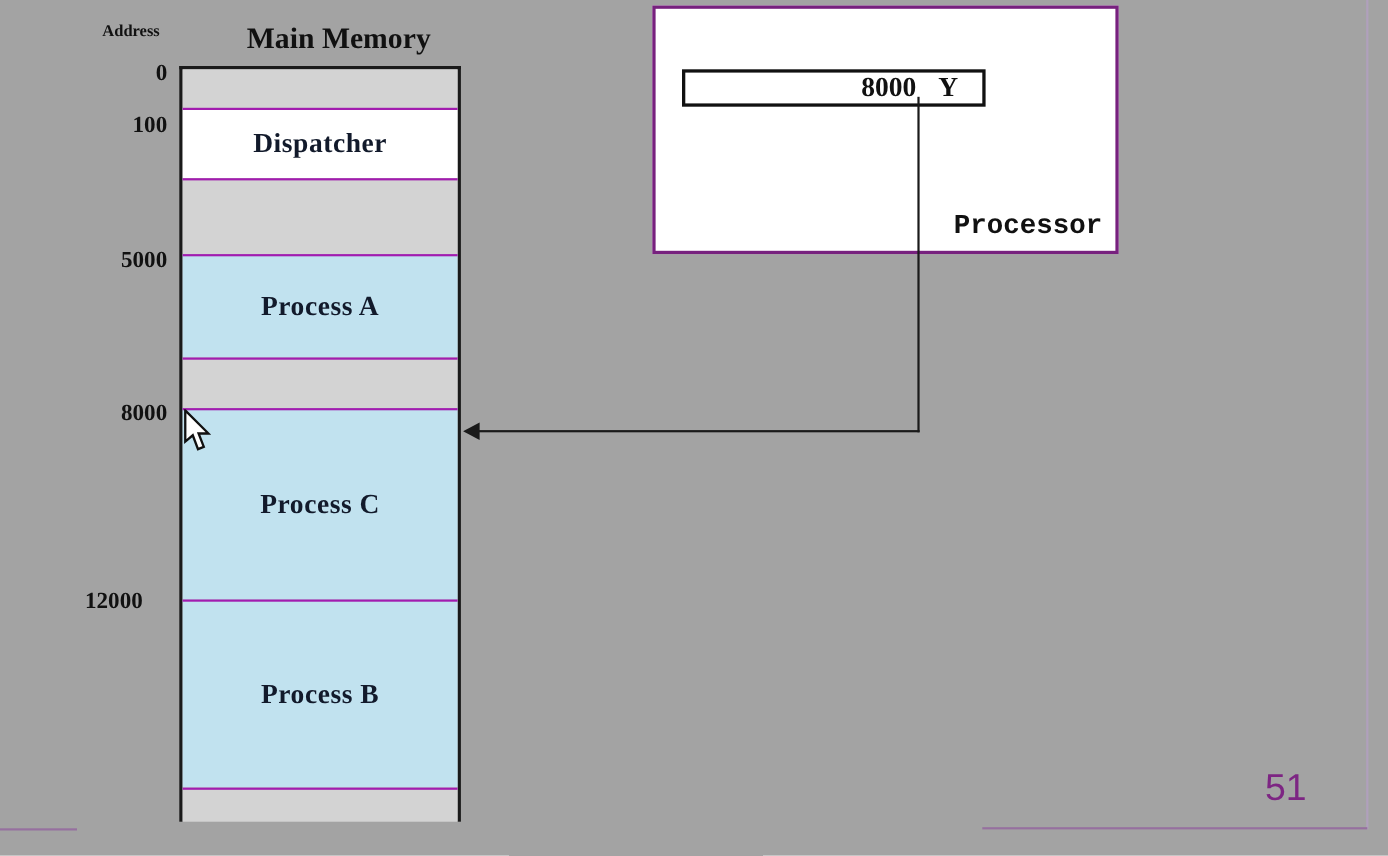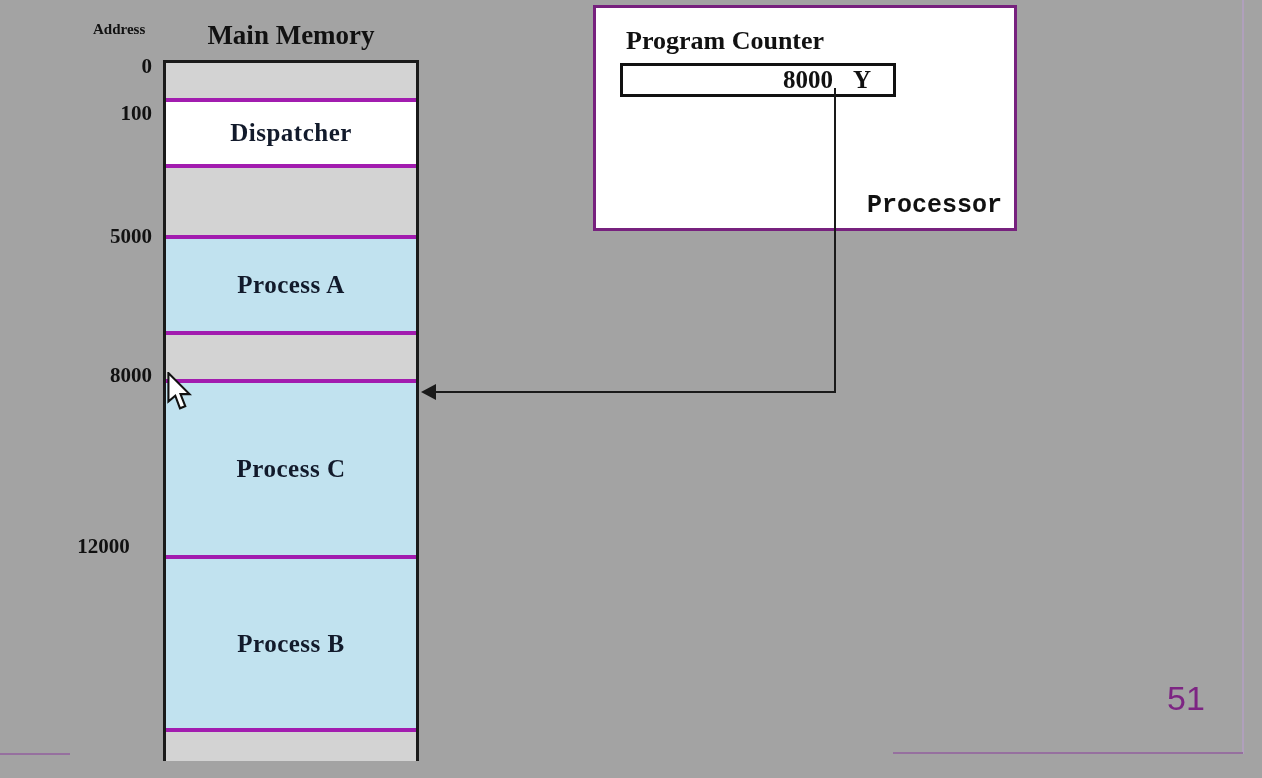--- a/index.html
+++ b/index.html
@@ -15,21 +15,21 @@
   .sansb{font-family:"Liberation Sans","DejaVu Sans",sans-serif;font-weight:bold;}
   .abs{position:absolute;}
 
   
   #mem-col{
     position:absolute;left:163px;top:60px;width:250px;
     border:3px solid #1a1a1a;border-bottom:none;
   }
   .seg{
     position:relative;box-sizing:content-box;
-    border-top:4px solid #a21caf;
+    border-top:2px solid #a21caf;
     display:flex;align-items:center;justify-content:center;
   }
   .seg.first{border-top:none;}
   .seg.os{background:#d3d3d3;}
   .seg.prog{background:#ffffff;}
   .seg.proc{background:#c1e2ef;}
   .seg .lbl{font-size:25px;font-weight:bold;color:#121a2b;letter-spacing:0.5px;}
 
   .tick{
     position:absolute;left:55px;width:97px;text-align:right;
@@ -51,37 +51,37 @@
   
   .line{background:#1a1a1a;position:absolute;}
   #arrow-head{
     position:absolute;left:421px;top:384px;width:0;height:0;
     border-top:8px solid transparent;border-bottom:8px solid transparent;
     border-right:15px solid #1a1a1a;
   }
 
   
   #page-num{
-    position:absolute;left:1150px;top:680px;width:72px;text-align:center;
+    position:absolute;left:1150px;top:698px;width:72px;text-align:left;
     font-family:"Liberation Sans","DejaVu Sans",sans-serif;
     font-size:34px;color:#7d2583;line-height:36px;
   }
   .purple-line{position:absolute;background:#96709f;}
 </style>
 </head>
 <body>
 
 <div id="slide">
 
   <div class="purple-line" style="left:1242px;top:0;width:2px;height:754px;background:#b0a0bc;"></div>
   <div class="purple-line" style="left:0;top:753px;width:70px;height:2px;"></div>
   <div class="purple-line" style="left:893px;top:752px;width:350px;height:2px;"></div>
 
   <div class="abs serifb" style="left:93px;top:21px;font-size:15px;">Address</div>
-  <div class="abs serifb" style="left:163px;top:20px;width:256px;text-align:center;font-size:27px;">Main Memory</div>
+  <div class="abs serifb" style="left:180px;top:20px;width:256px;text-align:center;font-size:27px;">Main Memory</div>
 
   <div class="tick serifb" style="top:55px;">0</div>
   <div class="tick serifb" style="top:86px;margin-top:16px;">100</div>
   <div class="tick serifb" style="top:225px;">5000</div>
   <div class="tick serifb" style="top:364px;">8000</div>
   <div class="tick serifb" style="top:535px;text-align:center;">12000</div>
 
   <div id="mem-col">
     <div class="seg first os" style="height:35px;"></div>
     <div class="seg prog" style="height:62px;">
@@ -95,21 +95,20 @@
     <div class="seg proc" style="height:172px;">
       <span class="lbl">Process C</span>
     </div>
     <div class="seg proc" style="height:169px;">
       <span class="lbl">Process B</span>
     </div>
     <div class="seg os" style="height:29px;"></div>
   </div>
 
   <div id="proc-box">
-    <div class="abs serifb" style="left:30px;top:18px;font-size:26px;">Program Counter</div>
     <div id="pc-reg" class="serifb">
       <span>8000</span>
       <span>Y</span>
     </div>
     <div class="abs sansb" style="right:12px;top:183px;font-size:25px;font-family:Liberation Mono, monospace;">Processor</div>
   </div>
 
   <div class="line" style="left:834px;top:88px;width:2px;height:305px;"></div>
   <div class="line" style="left:433px;top:391px;width:403px;height:2px;"></div>
   <div id="arrow-head"></div>

